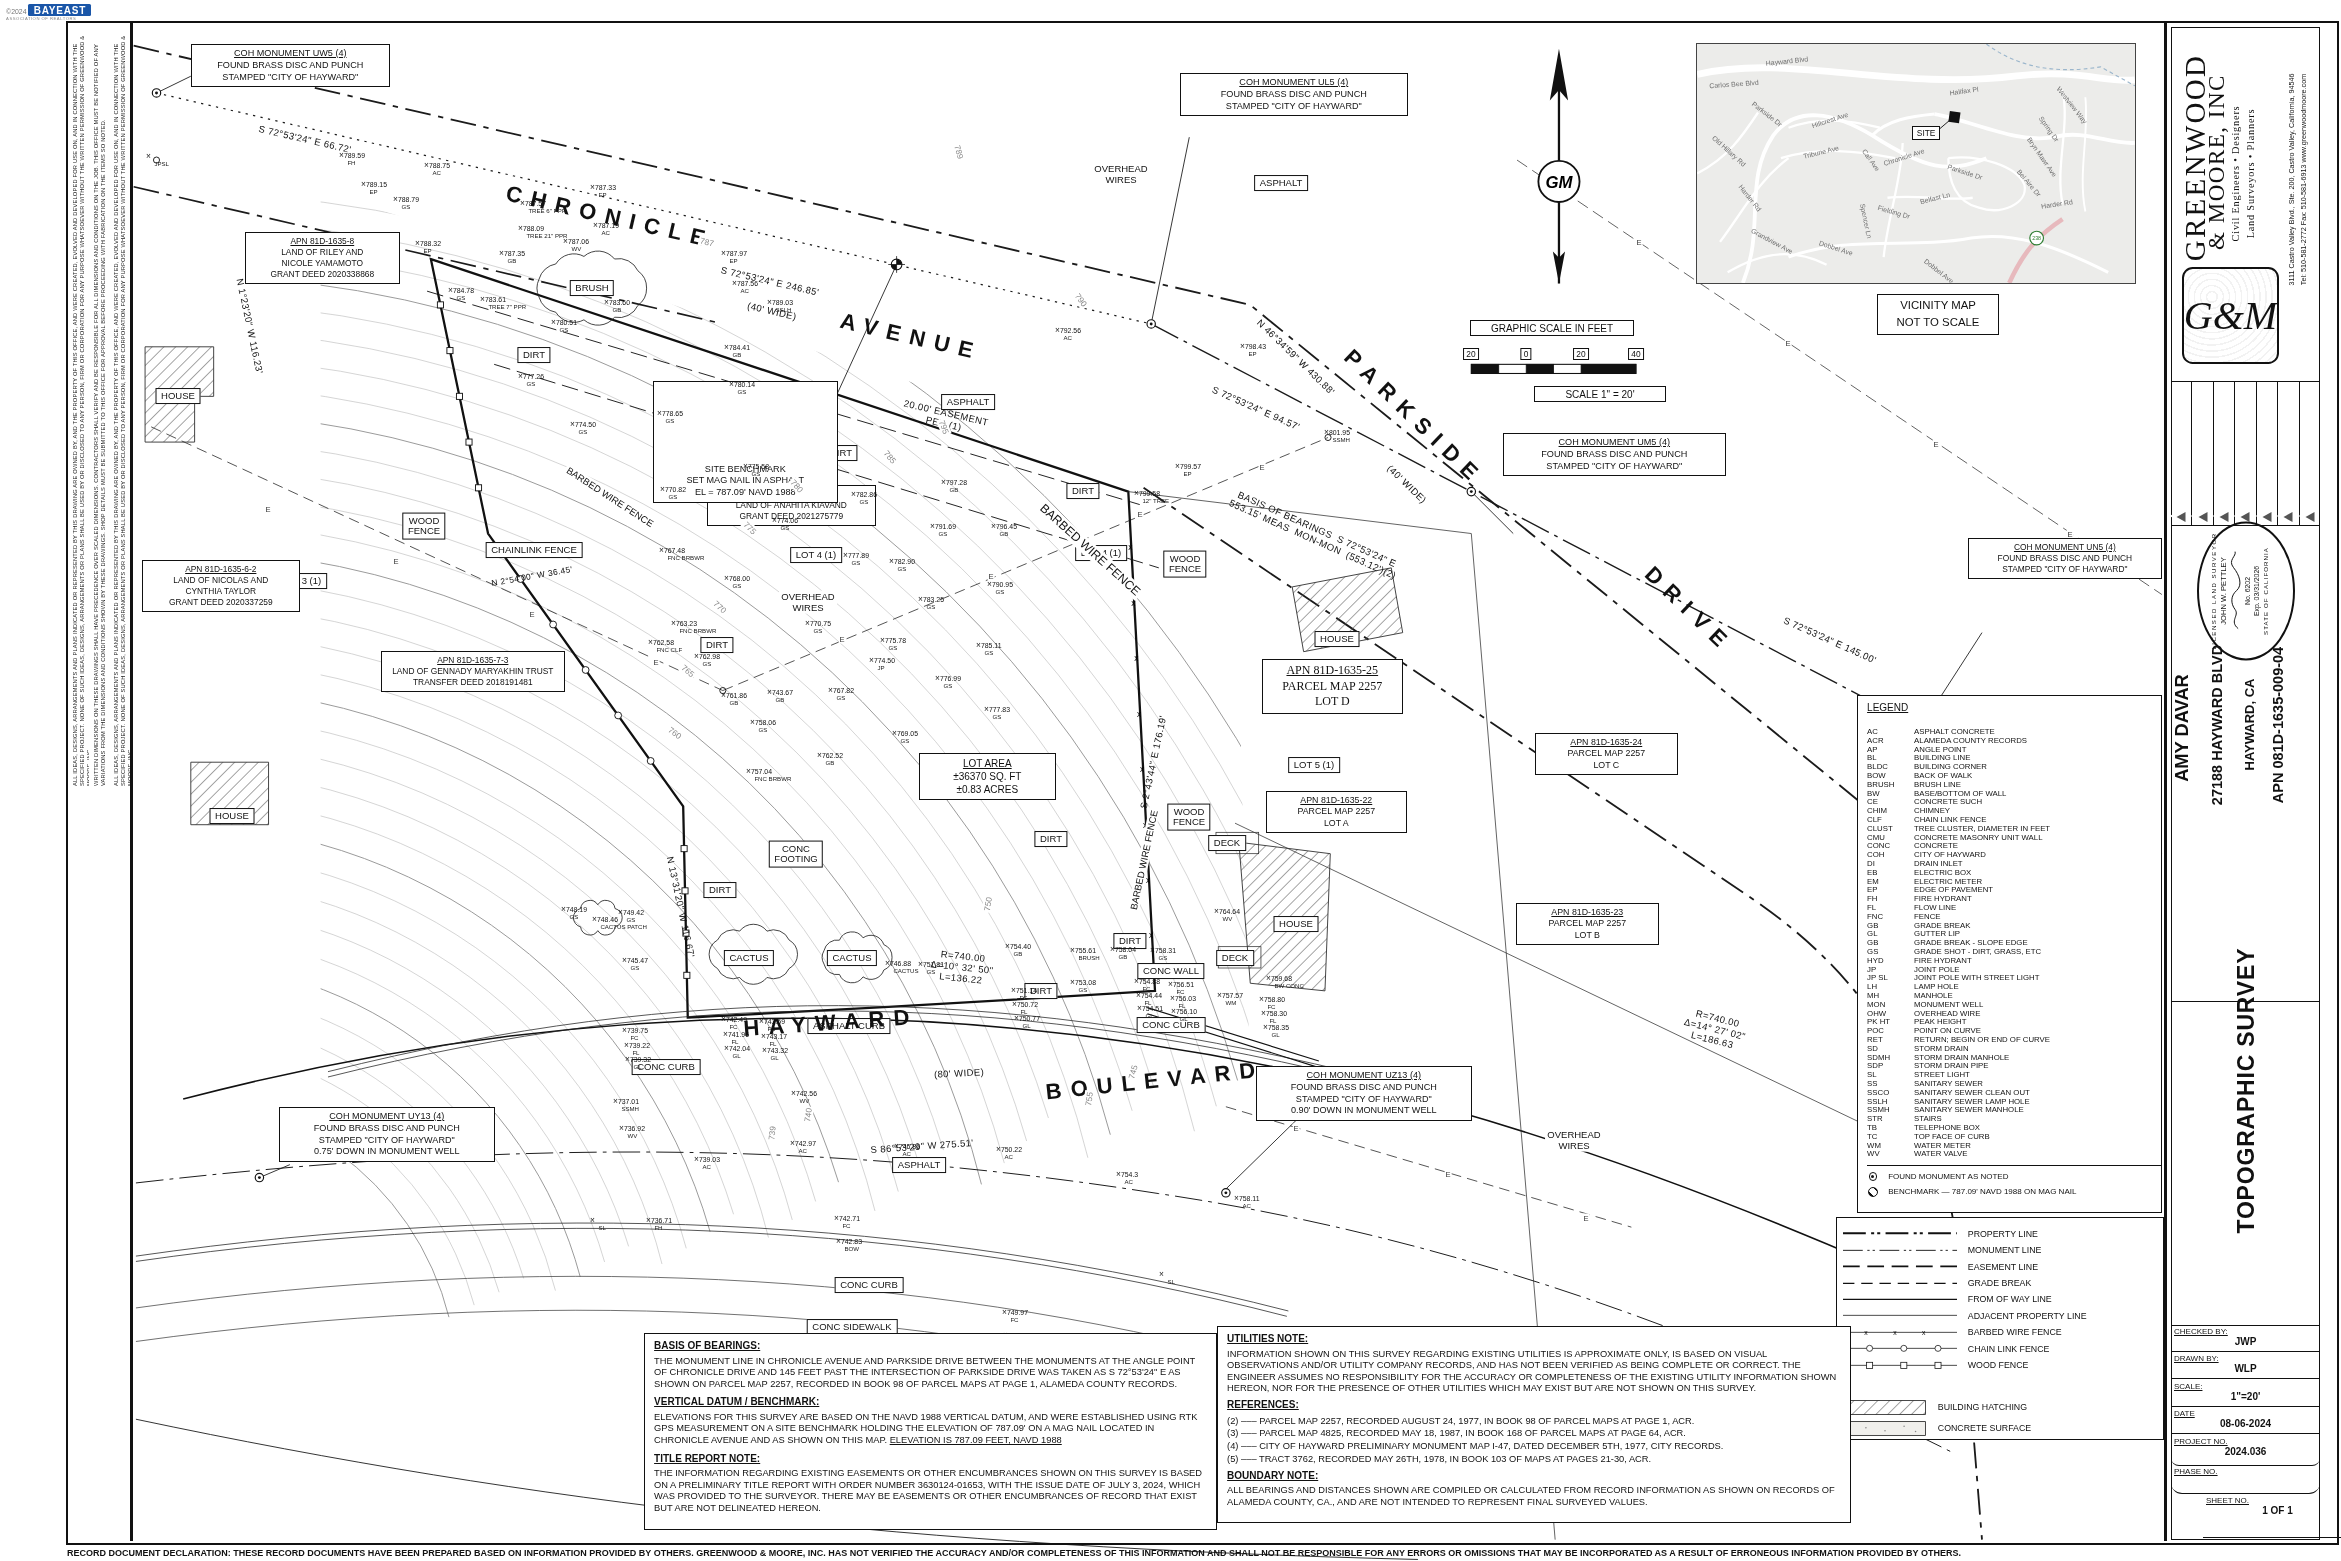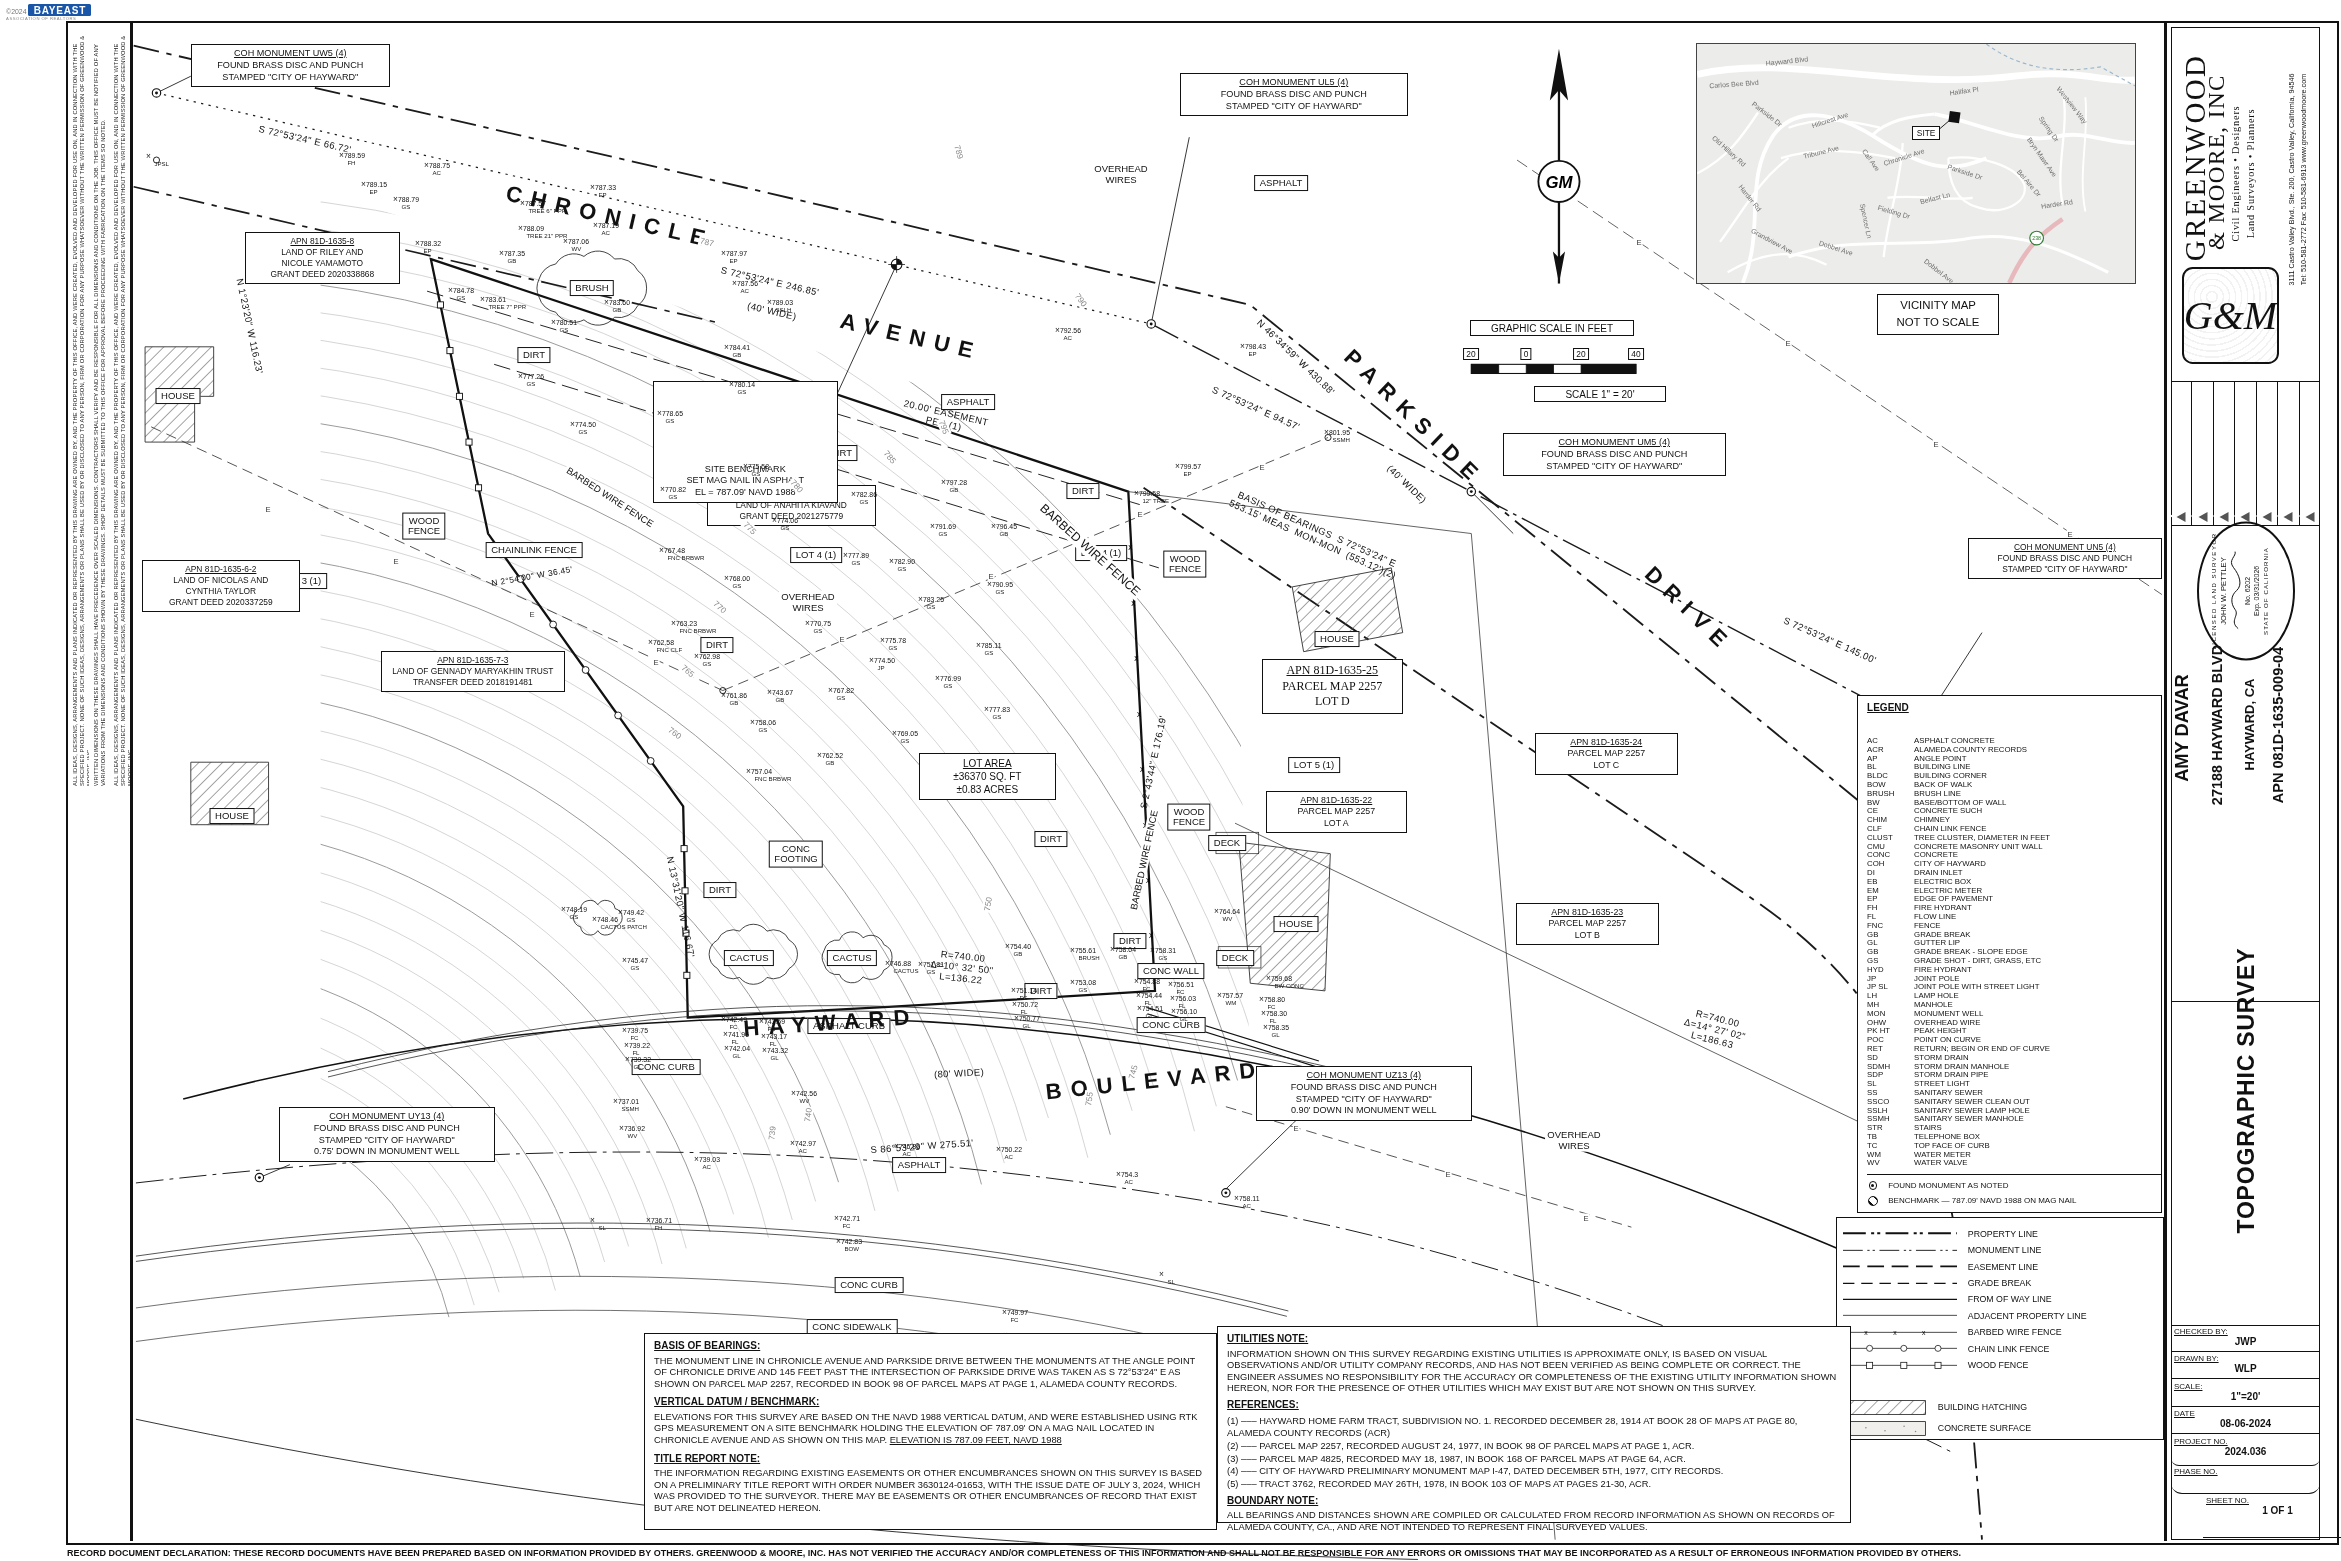--- a/index.html
+++ b/index.html
@@ -35,21 +35,21 @@
   #vicinity{left:1696px;top:43px;width:438px;height:239px;background:#ececea;border:1.1px solid #444;overflow:hidden;}
   .vroad{position:absolute;font-size:6.9px;color:#6f6f6f;transform:translate(-50%,-50%) rotate(var(--r,0deg));white-space:nowrap;}
   #site-tag{position:absolute;background:#fff;border:1.1px solid #111;font-size:8.4px;padding:0.8px 3.8px;}
   #vmap-title{left:1877px;top:294px;width:120px;background:#fff;border:1.2px solid #111;text-align:center;font-size:11.4px;line-height:1.5;padding:2.3px 0;}
   
   #gscale-title{left:1470px;top:320px;width:162px;background:#fff;border:1.1px solid #111;text-align:center;font-size:10px;padding:1.5px 0;}
   #gscale-caption{left:1534px;top:386px;width:130px;background:#fff;border:1.1px solid #111;text-align:center;font-size:10px;padding:1.5px 0;}
   .gtick{position:absolute;font-size:8.4px;border:0.8px solid #111;padding:0 2.3px;background:#fff;transform:translate(-50%,0);}
   
   #legend{left:1857px;top:695px;width:305px;height:518px;background:#fff;border:1.2px solid #111;padding:6.1px 0 0 9.1px;box-sizing:border-box;}
-  #legend h3{margin:0 0 24px 0;font-size:10px;text-decoration:underline;font-weight:bold;}
+  #legend h3{margin:0 0 15px 0;font-size:10px;text-decoration:underline;font-weight:normal;}
   .lrow{display:flex;font-size:7.8px;line-height:8.8px;}
   .lrow .la{width:47px;flex:none;}
   .lsym{display:flex;align-items:center;font-size:8px;line-height:11.4px;margin-top:3.8px;}
   .sym-mon{width:6.9px;height:6.9px;border:1.2px solid #111;border-radius:50%;margin:0 10.7px 0 1.5px;position:relative;flex:none;}
   .sym-mon::after{content:"";position:absolute;left:1.8px;top:1.8px;width:3px;height:3px;background:#111;border-radius:50%;}
   .sym-bm{width:8.4px;height:8.4px;border:1.1px solid #111;border-radius:50%;margin:0 10px 0 0.8px;position:relative;flex:none;background:linear-gradient(45deg,#111 25%,transparent 25%,transparent 75%,#111 75%);}
   
   #linetypes{left:1836px;top:1217px;width:328px;height:223px;background:#fff;border:1.2px solid #111;padding:7.6px 0 0 6.1px;box-sizing:border-box;}
   .ltrow{display:flex;align-items:center;height:16.4px;}
   .ltrow svg{flex:none;margin-right:10.7px;}
@@ -917,21 +917,20 @@
     <p><span>ELEVATIONS FOR THIS SURVEY ARE BASED ON THE NAVD 1988 VERTICAL DATUM, AND WERE ESTABLISHED USING RTK GPS MEASUREMENT ON A SITE BENCHMARK HOLDING THE ELEVATION OF 787.09' ON A MAG NAIL LOCATED IN CHRONICLE AVENUE AND AS SHOWN ON THIS MAP. </span><span style="text-decoration:underline">ELEVATION IS 787.09 FEET, NAVD 1988</span></p>
     <h4>TITLE REPORT NOTE:</h4>
     <p>THE INFORMATION REGARDING EXISTING EASEMENTS OR OTHER ENCUMBRANCES SHOWN ON THIS SURVEY IS BASED ON A PRELIMINARY TITLE REPORT WITH ORDER NUMBER 3630124-01653, WITH THE ISSUE DATE OF JULY 3, 2024, WHICH WAS PROVIDED TO THE SURVEYOR. THERE MAY BE EASEMENTS OR OTHER ENCUMBRANCES OF RECORD THAT EXIST BUT ARE NOT DELINEATED HEREON.</p>
   </div>
   <div class="abs notesbox" id="notes-right" style="left:1217px;top:1326px;width:634px;height:197px">
     <h4>UTILITIES NOTE:</h4>
     <p style="margin-bottom:4.6px">INFORMATION SHOWN ON THIS SURVEY REGARDING EXISTING UTILITIES IS APPROXIMATE ONLY, IS BASED ON VISUAL OBSERVATIONS AND/OR UTILITY COMPANY RECORDS, AND HAS NOT BEEN VERIFIED AS BEING COMPLETE OR CORRECT.  THE ENGINEER ASSUMES NO RESPONSIBILITY FOR THE ACCURACY OR COMPLETENESS OF THE EXISTING UTILITY INFORMATION SHOWN HEREON, NOR FOR THE PRESENCE OF OTHER UTILITIES WHICH MAY EXIST BUT ARE NOT SHOWN ON THIS SURVEY.</p>
     <h4>REFERENCES:</h4>
     <div style="margin-bottom:4.6px">
 
-    <div class="refitem"><span>(1) ––– HAYWARD HOME FARM TRACT, SUBDIVISION NO. 1. RECORDED DECEMBER 28, 1914 AT BOOK 28 OF MAPS AT PAGE 80, ALAMEDA COUNTY RECORDS (ACR)</span></div>
         <div class="refitem"><span>(2) ––– PARCEL MAP 2257, RECORDED AUGUST 24, 1977, IN BOOK 98 OF PARCEL MAPS AT PAGE 1, ACR.</span></div>
         <div class="refitem"><span>(3) ––– PARCEL MAP 4825, RECORDED MAY 18, 1987, IN BOOK 168 OF PARCEL MAPS AT PAGE 64, ACR.</span></div>
         <div class="refitem"><span>(4) ––– CITY OF HAYWARD PRELIMINARY MONUMENT MAP I-47, DATED DECEMBER 5TH, 1977, CITY RECORDS.</span></div>
         <div class="refitem"><span>(5) ––– TRACT 3762, RECORDED MAY 26TH, 1978, IN BOOK 103 OF MAPS AT PAGES 21-30, ACR.</span></div>
       </div>
     <h4>BOUNDARY NOTE:</h4>
     <p>ALL BEARINGS AND DISTANCES SHOWN ARE COMPILED OR CALCULATED FROM RECORD INFORMATION AS SHOWN ON RECORDS OF ALAMEDA COUNTY, CA., AND ARE NOT INTENDED TO REPRESENT FINAL SURVEYED VALUES.</p>
   </div>
 
   <div class="abs" id="outer-frame"></div>

